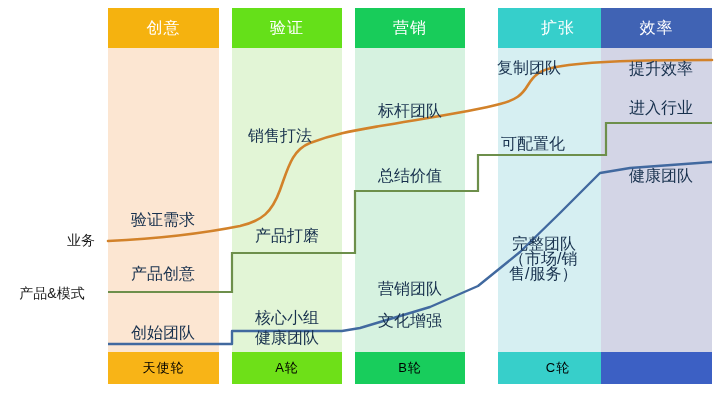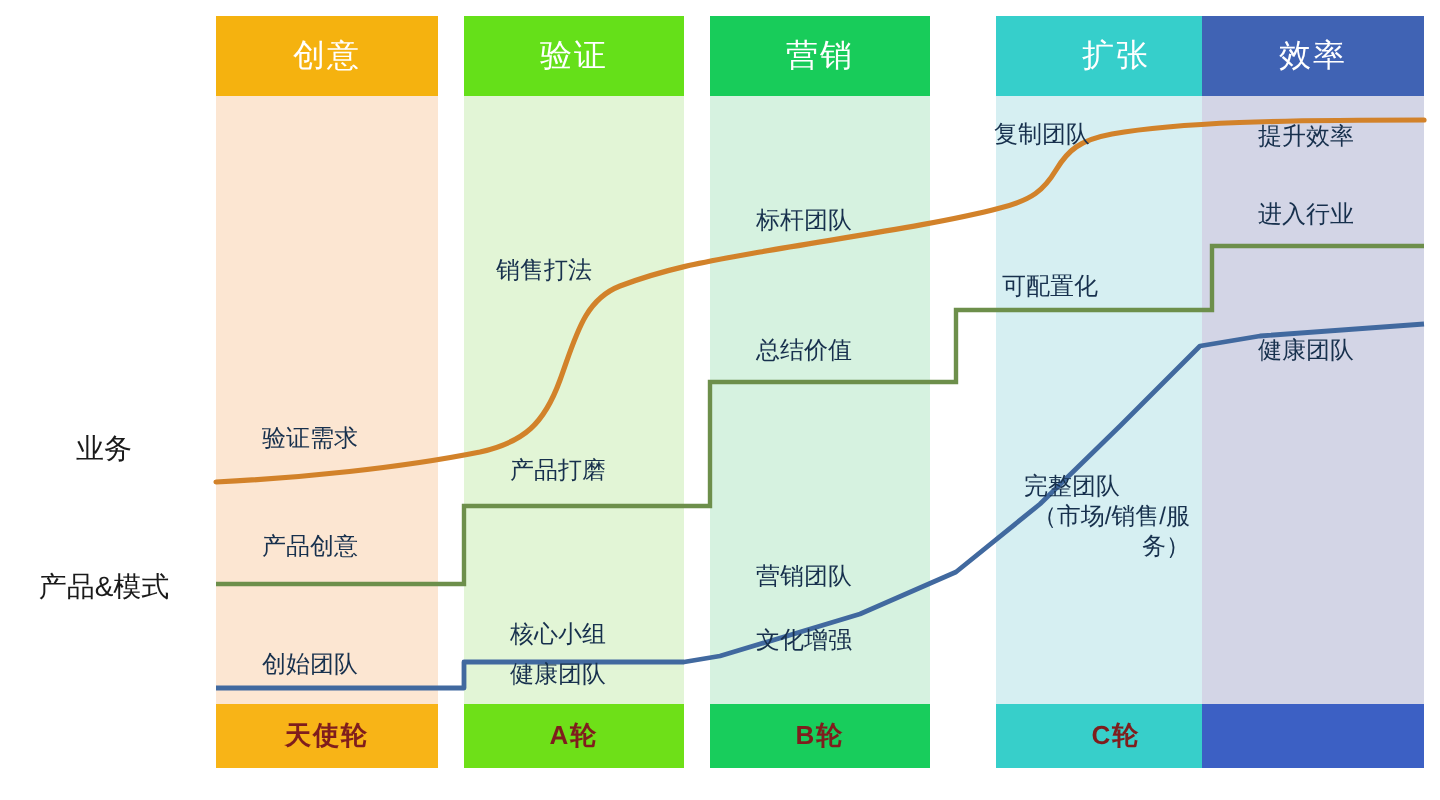--- a/index.html
+++ b/index.html
@@ -50,46 +50,46 @@
     box-sizing: border-box;
   }
   .col-foot {
     position: absolute;
     left: 0; top: 344px;
     width: 100%;
     height: 32px;
     display: flex;
     align-items: center;
     justify-content: center;
-    color: #7f1d1d;
+    color: #000000;
     font-size: 13px;
-    font-weight: bold;
+    font-weight: normal;
     letter-spacing: 1px;
     box-sizing: border-box;
   }
 
   
   .axis-label {
     position: absolute;
     left: 0;
     width: 104px;
     text-align: center;
     color: #1a1a1a;
     font-size: 14px;
     line-height: 16px;
   }
 
   
   .ann {
     position: absolute;
     color: #17304d;
-    font-size: 12px;
+    font-size: 16px;
     line-height: 15px;
     white-space: nowrap;
-    text-align: right;
+    text-align: left;
   }
   .ann.multi { white-space: normal; width: 86px; }
 
   
   #lines {
     position: absolute;
     left: 0; top: 0;
     width: 720px;
     height: 400px;
     pointer-events: none;
@@ -156,21 +156,21 @@
   <div class="col" style="left:601px; width:111px;">
     <div class="col-head" style="background:#4063b4;">
         <span>效率</span>
       </div>
     <div class="col-body" style="background:#d3d5e6;"></div>
     <div class="col-foot" style="background:#3c60c4;">
         <span></span>
       </div>
   </div>
 
-  <div class="axis-label" style="top:216px;">
+  <div class="axis-label" style="top:232px;padding-left:29px;">
     <span>业务</span>
   </div>
   <div class="axis-label" style="top:285px;">
     <span>产品&amp;模式</span>
   </div>
 
   <svg id="lines" viewBox="0 0 720 400" xmlns="http://www.w3.org/2000/svg">
 
     <path d="M108,292 L219,292 L232,292 L232,253 L342,253 L355,253 L355,191 L465,191 L478,191 L478,155 L588,155 L606,155 L606,123 L712,123" fill="none" stroke="#6d8f4b" stroke-width="2.2" stroke-linejoin="miter" stroke-linecap="butt"></path>
 

